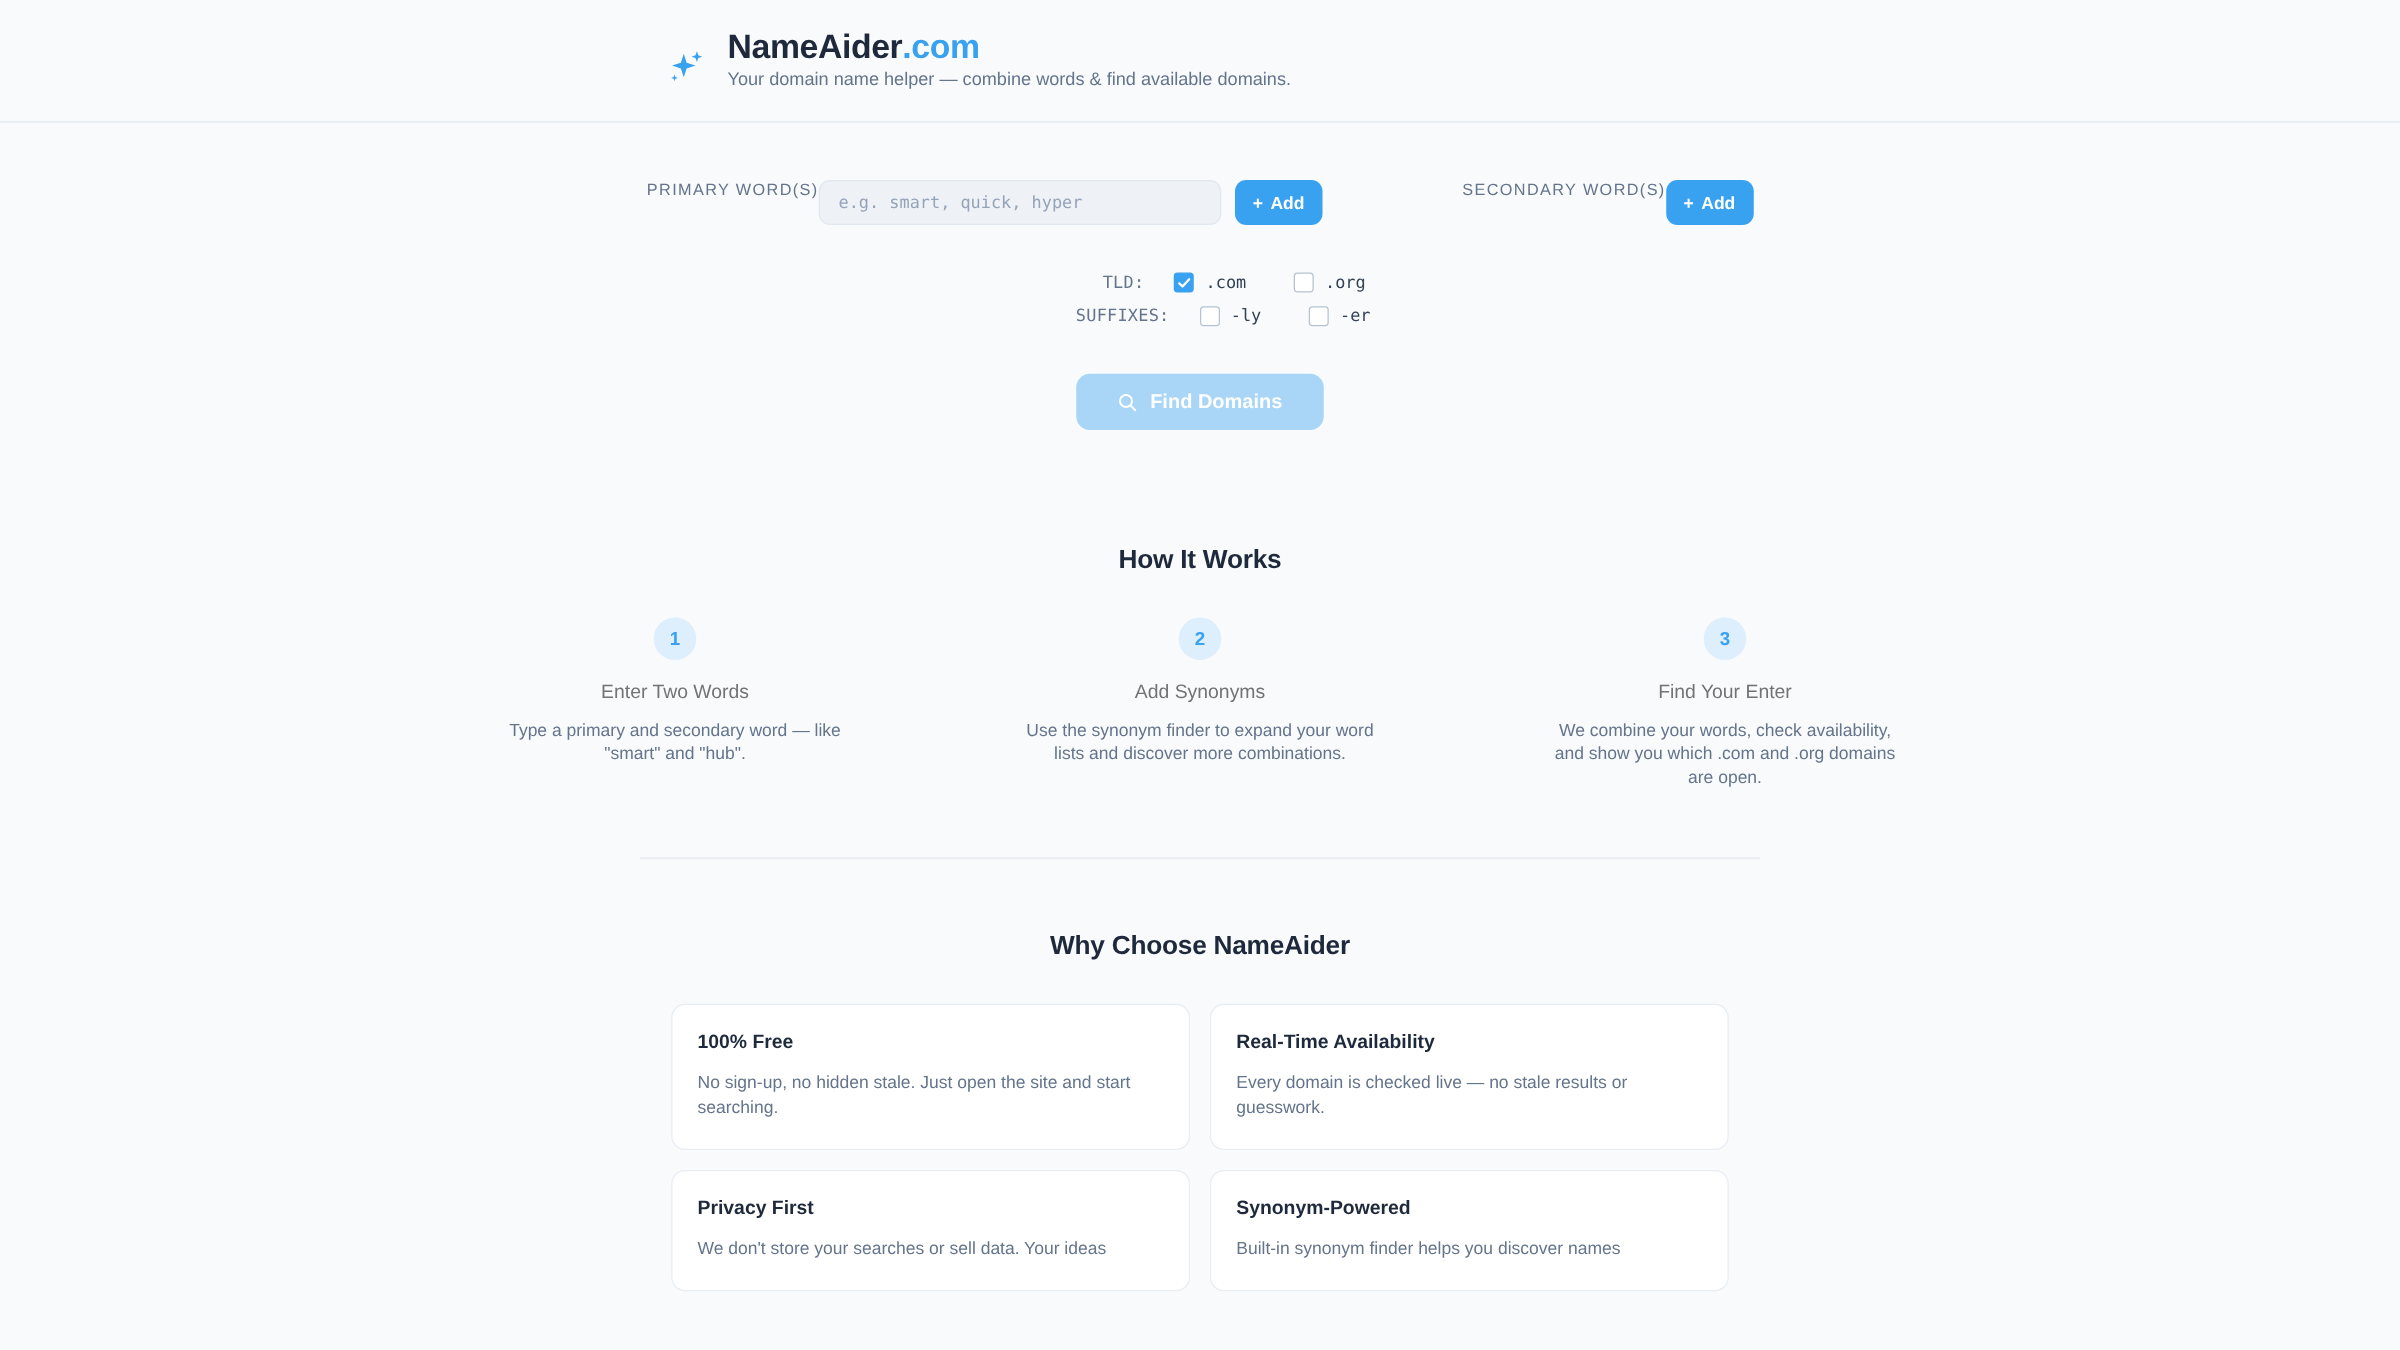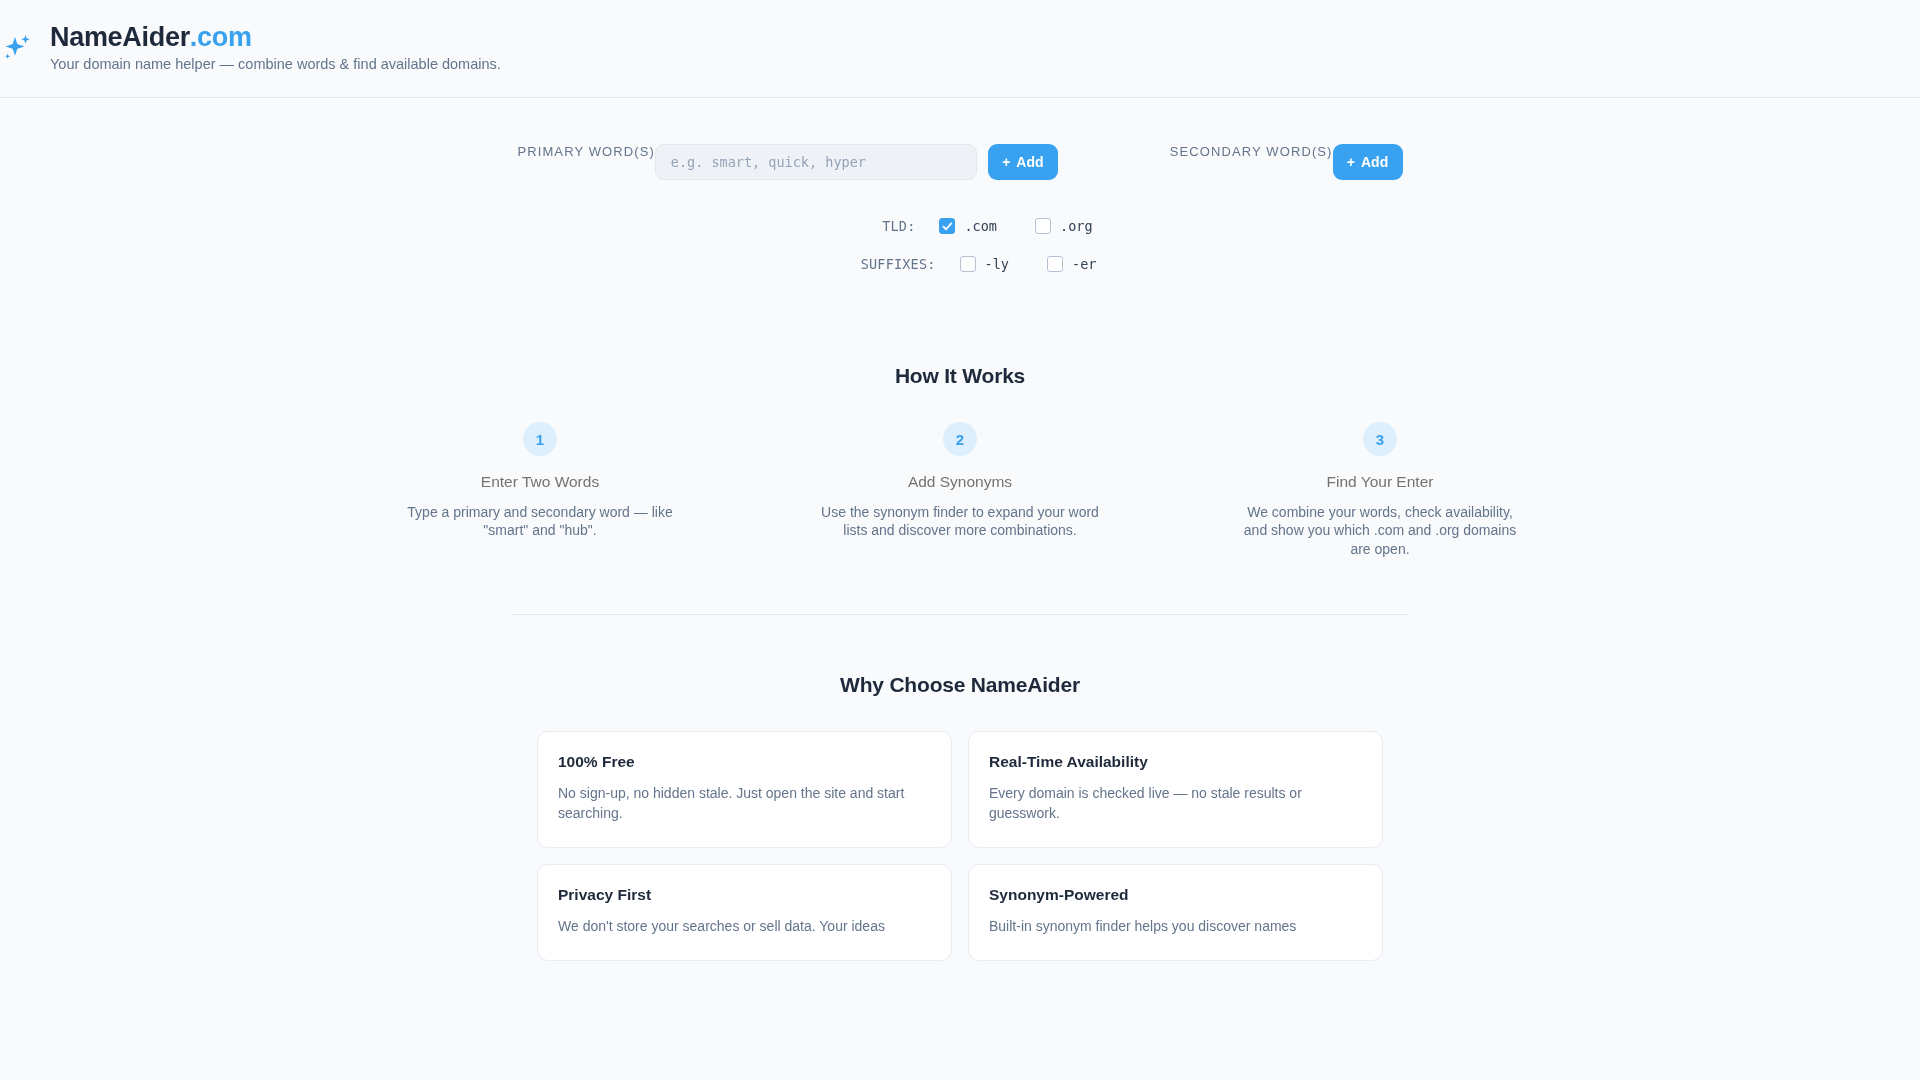--- a/index.html
+++ b/index.html
@@ -18,21 +18,23 @@
   
   .site-header {
     height: 98px;
     background: #f8fafc;
     border-bottom: 1px solid #e2e8f0;
     display: flex;
     align-items: center;
   }
   .header-inner {
     display: flex;
+    align-items: center;
     gap: 16px;
+    padding-left: 532px;
   }
   .logo-icon {
     width: 34px;
     height: 34px;
     flex: 0 0 34px;
     display: block;
     margin-top: 4px;
   }
   .brand-block { display: flex; flex-direction: column; gap: 3px; }
   .brand-title {
@@ -99,21 +101,21 @@
     padding: 0 14px;
   }
   .add-btn .plus { font-size: 14px; font-weight: bold; line-height: 1; }
 
   
   .options {
     margin-top: 38px;
     display: flex;
     flex-direction: column;
     align-items: center;
-    gap: 22px;
+    gap: 11px;
   }
   .option-row {
     display: flex;
     align-items: center;
     font-size: 14px;
   }
   .option-row .opt-label {
     font-family: "DejaVu Sans Mono", monospace;
     font-size: 13.5px;
     color: #64748b;
@@ -347,20 +349,31 @@
       <label class="check-item">
         <span class="checkbox">
           
         </span>
         <span class="check-text">-er</span>
       </label>
     </div>
 
   </div>
 
+  <div class="cta-wrap">
+    <button class="find-btn">
+      <span>
+        <svg width="16" height="16" viewBox="0 0 16 16" xmlns="http://www.w3.org/2000/svg">
+          <circle cx="6.8" cy="6.8" r="4.8" fill="none" stroke="#ffffff" stroke-width="1.6"></circle>
+          <line x1="10.4" y1="10.4" x2="14.2" y2="14.2" stroke="#ffffff" stroke-width="1.6" stroke-linecap="round"></line>
+        </svg>
+      </span>
+      <span>Find Domains</span>
+    </button>
+  </div>
 </section>
 
 <section class="how-section">
   <h2 class="section-title">How It Works</h2>
   <div class="steps">
 
     <div class="step">
       <div class="step-badge">1</div>
       <div class="step-title">Enter Two Words</div>
       <div class="step-desc">Type a primary and secondary word — like "smart" and "hub".</div>

